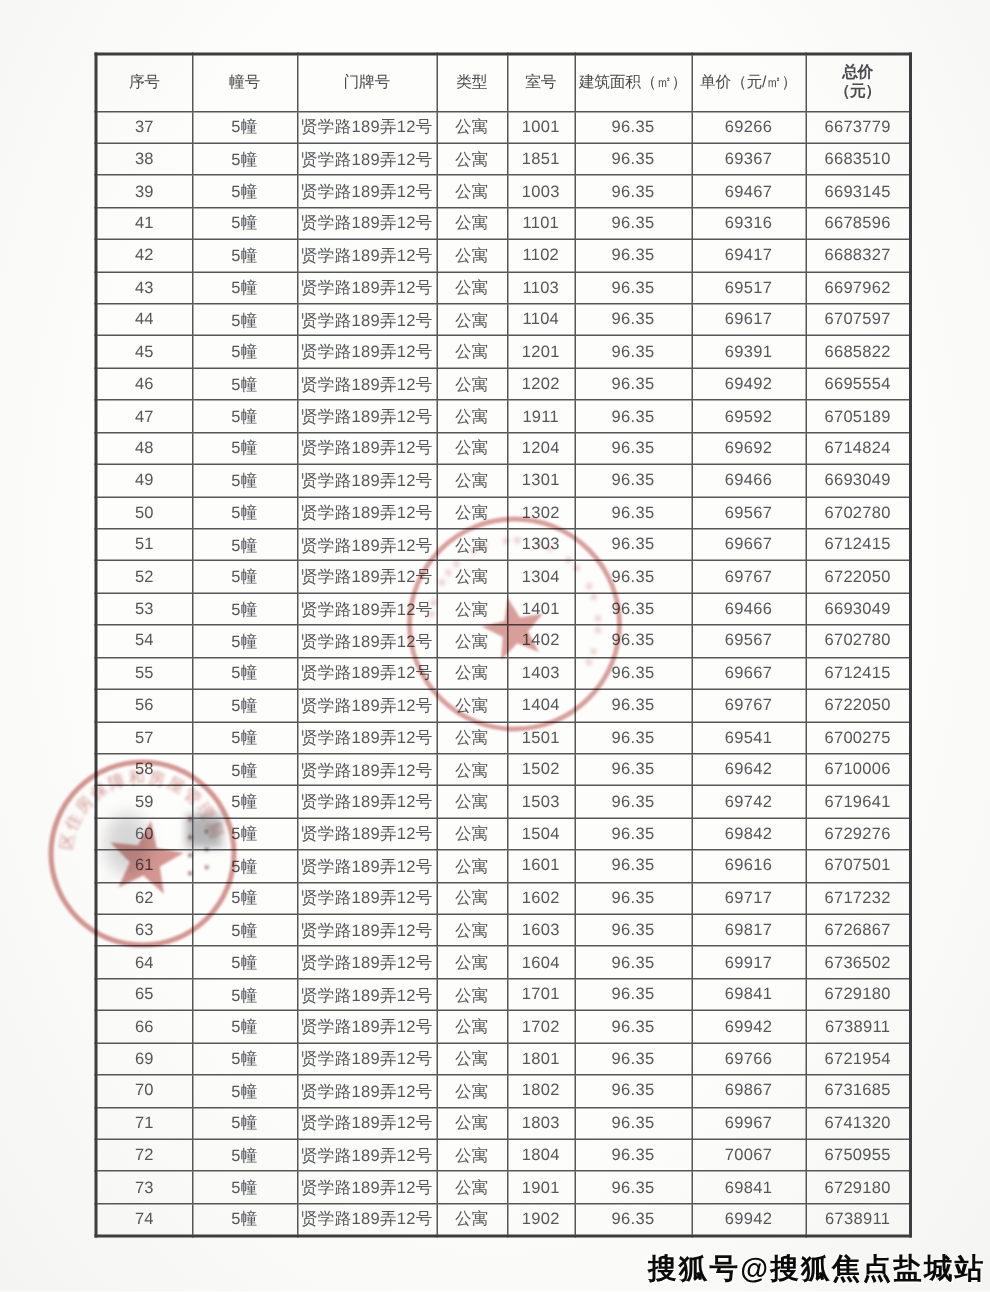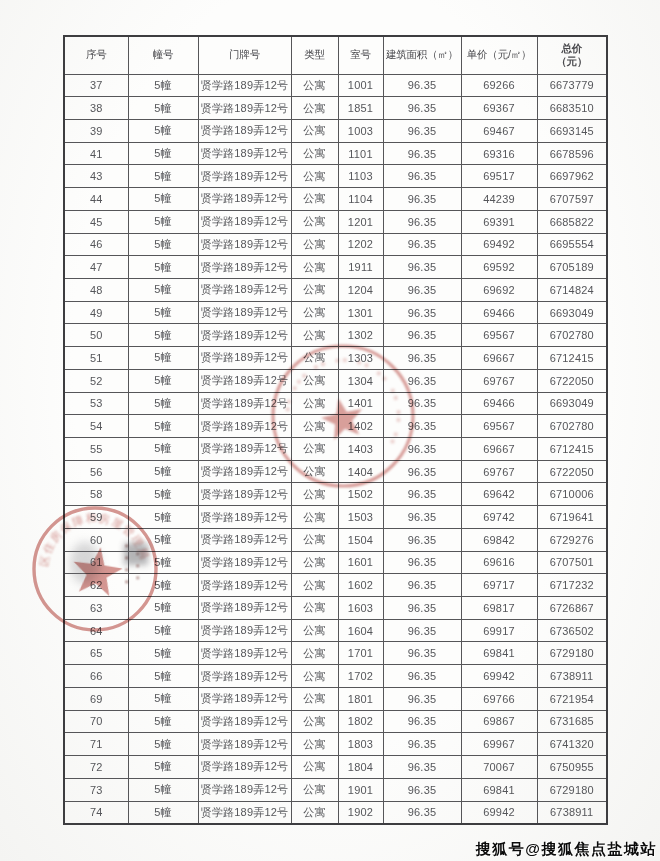--- a/index.html
+++ b/index.html
@@ -41,21 +41,21 @@
 
   .smudge { position:absolute; pointer-events:none; }
   .smudge-a { left:70px; top:542px; width:30px; height:42px;
               background:#77777c; opacity:.28; filter:blur(5px); border-radius:50%; }
   .smudge-b { left:124px; top:543px; width:24px; height:22px;
               background:#5d5d63; opacity:.45; filter:blur(3px); }
 
   
   .watermark {
     position:absolute; right:3px; bottom:2px;
-    font-size:15px; font-weight:bold; color:#161616;
+    font-size:19px; font-weight:bold; color:#161616;
     letter-spacing:1.5px;
     text-shadow: 1px 1px 0 rgba(255,255,255,.75), -1px -1px 0 rgba(255,255,255,.55);
     filter: contrast(1.1);
   }
 </style>
 </head>
 <body>
 
 <div class="page">
 
@@ -120,37 +120,47 @@
           <td>41</td>
           <td>5幢</td>
           <td>贤学路189弄12号</td>
           <td>公寓</td>
           <td>1101</td>
           <td>96.35</td>
           <td>69316</td>
           <td>6678596</td>
         </tr>
         <tr>
+          <td>42</td>
+          <td>5幢</td>
+          <td>贤学路189弄12号</td>
+          <td>公寓</td>
+          <td>1102</td>
+          <td>96.35</td>
+          <td>69417</td>
+          <td>6688327</td>
+        </tr>
+        <tr>
           <td>43</td>
           <td>5幢</td>
           <td>贤学路189弄12号</td>
           <td>公寓</td>
           <td>1103</td>
           <td>96.35</td>
           <td>69517</td>
           <td>6697962</td>
         </tr>
         <tr>
           <td>44</td>
           <td>5幢</td>
           <td>贤学路189弄12号</td>
           <td>公寓</td>
           <td>1104</td>
           <td>96.35</td>
-          <td>44239</td>
+          <td>69617</td>
           <td>6707597</td>
         </tr>
         <tr>
           <td>45</td>
           <td>5幢</td>
           <td>贤学路189弄12号</td>
           <td>公寓</td>
           <td>1201</td>
           <td>96.35</td>
           <td>69391</td>
@@ -258,20 +268,30 @@
         </tr>
         <tr>
           <td>56</td>
           <td>5幢</td>
           <td>贤学路189弄12号</td>
           <td>公寓</td>
           <td>1404</td>
           <td>96.35</td>
           <td>69767</td>
           <td>6722050</td>
+        </tr>
+        <tr>
+          <td>57</td>
+          <td>5幢</td>
+          <td>贤学路189弄12号</td>
+          <td>公寓</td>
+          <td>1501</td>
+          <td>96.35</td>
+          <td>69541</td>
+          <td>6700275</td>
         </tr>
         <tr>
           <td>58</td>
           <td>5幢</td>
           <td>贤学路189弄12号</td>
           <td>公寓</td>
           <td>1502</td>
           <td>96.35</td>
           <td>69642</td>
           <td>6710006</td>

